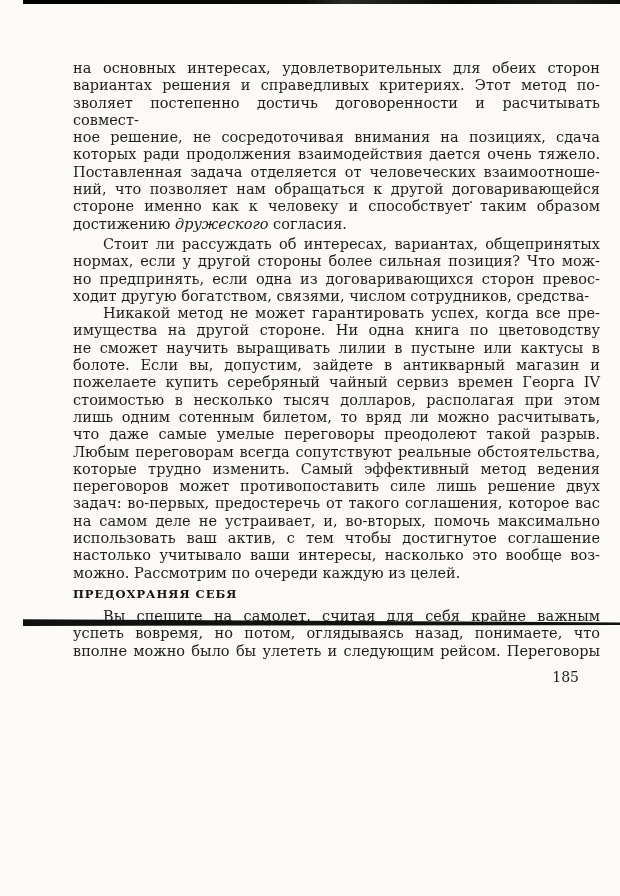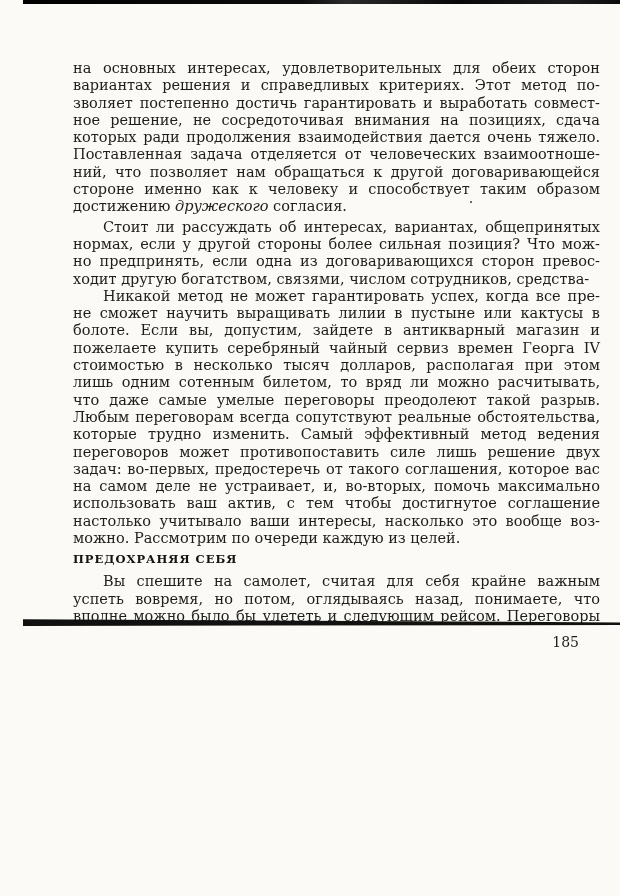--- a/index.html
+++ b/index.html
@@ -61,39 +61,40 @@
 <body>
 
 <div class="page">
   <div class="scan-line-top"></div>
 
   <div class="col">
 
     <div class="para noindent">
         <div class="tline">на основных интересах, удовлетворительных для обеих сторон</div>
         <div class="tline">вариантах решения и справедливых критериях. Этот метод по-</div>
-        <div class="tline">зволяет постепенно достичь гарантировать и выработать совмест-</div>
+        <div class="tline">зволяет постепенно достичь договоренности и расчитывать совмест-</div>
         <div class="tline">ное решение, не сосредоточивая внимания на позициях, сдача</div>
         <div class="tline">которых ради продолжения взаимодействия дается очень тяжело.</div>
         <div class="tline">Поставленная задача отделяется от человеческих взаимоотноше-</div>
         <div class="tline">ний, что позволяет нам обращаться к другой договаривающейся</div>
         <div class="tline">стороне именно как к человеку и способствует таким образом</div>
         <div class="tline">достижению <i>дружеского</i> согласия.</div>
       </div>
 
 
     <div class="para indent para2">
         <div class="tline">Стоит ли рассуждать об интересах, вариантах, общепринятых</div>
         <div class="tline">нормах, если у другой стороны более сильная позиция? Что мож-</div>
         <div class="tline">но предпринять, если одна из договаривающихся сторон превос-</div>
         <div class="tline">ходит другую богатством, связями, числом сотрудников, средства-</div>
       </div>
 
     <div class="para indent para3">
         <div class="tline">Никакой метод не может гарантировать успех, когда все пре-</div>
+        <div class="tline">имущества на другой стороне. Ни одна книга по цветоводству</div>
         <div class="tline">не сможет научить выращивать лилии в пустыне или кактусы в</div>
         <div class="tline">болоте. Если вы, допустим, зайдете в антикварный магазин и</div>
         <div class="tline">пожелаете купить серебряный чайный сервиз времен Георга IV</div>
         <div class="tline">стоимостью в несколько тысяч долларов, располагая при этом</div>
         <div class="tline">лишь одним сотенным билетом, то вряд ли можно расчитывать,</div>
         <div class="tline">что даже самые умелые переговоры преодолеют такой разрыв.</div>
         <div class="tline">Любым переговорам всегда сопутствуют реальные обстоятельства,</div>
         <div class="tline">которые трудно изменить. Самый эффективный метод ведения</div>
         <div class="tline">переговоров может противопоставить силе лишь решение двух</div>
         <div class="tline">задач: во-первых, предостеречь от такого соглашения, которое вас</div>

